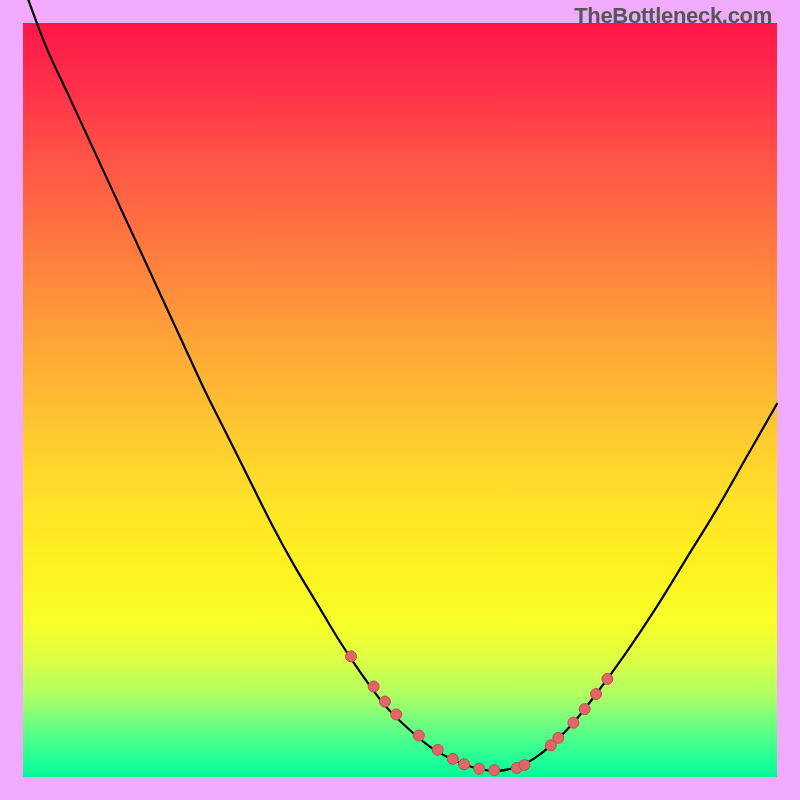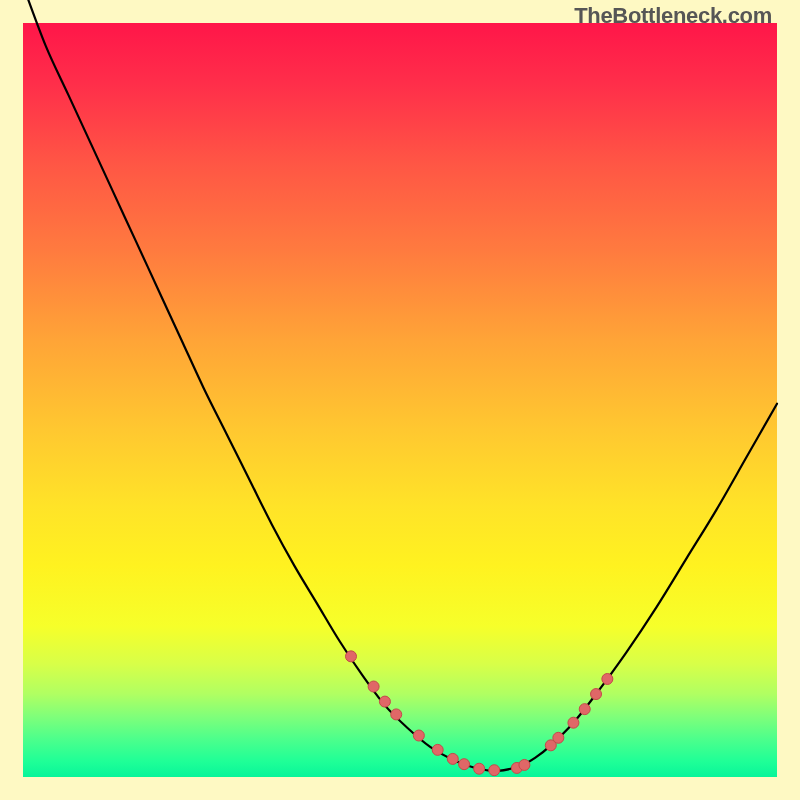--- a/index.html
+++ b/index.html
@@ -1,17 +1,17 @@
 <!DOCTYPE html>
 <html><head>
 <meta charset="utf-8">
 <style>
   * { margin: 0; padding: 0; box-sizing: border-box; }
   html, body { width: 800px; height: 800px; background: #000; overflow: hidden; }
-  .wrap { position: relative; width: 800px; height: 800px; background: #fef9c3; }
+  .wrap { position: relative; width: 800px; height: 800px; background: #f0abfc; }
   .plot {
     position: absolute;
     left: 23px;
     top: 23px;
     width: 754px;
     height: 754px;
     background: linear-gradient(to bottom,
       #ff1649 0%,
       #ff2e4a 8%,
       #ff5445 18%,

